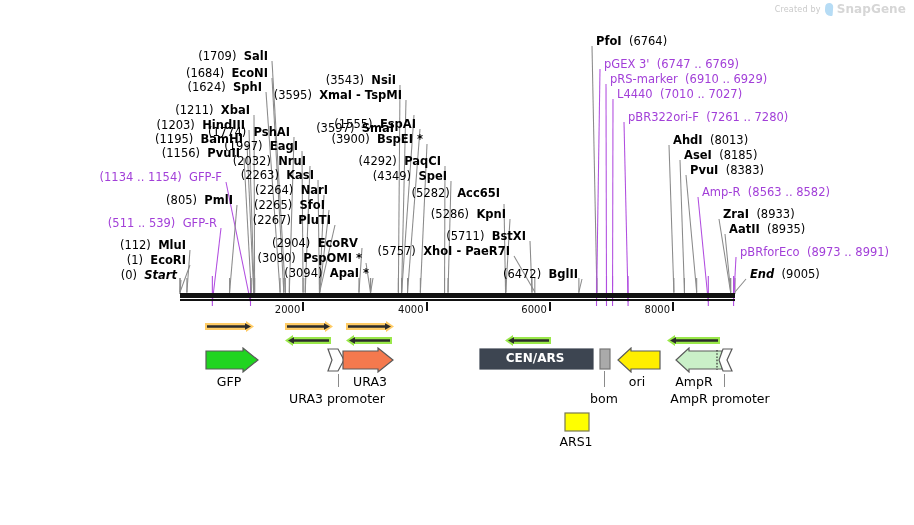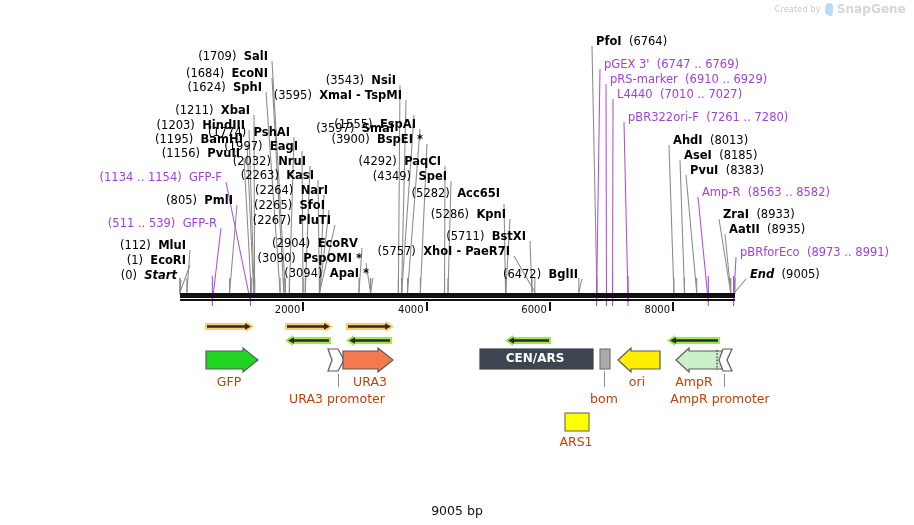--- a/index.html
+++ b/index.html
@@ -53,21 +53,21 @@
     position:absolute; top:304px; font-size:10px; color:#111; transform:translateX(-100%);
     padding-right:2px; white-space:nowrap;
   }
 
   
   .parrow { position:absolute; height:9px; }
   .parrow svg { display:block; }
 
   
   .feat-lab {
-    position:absolute; font-size:12.5px; color:#c2410c; white-space:nowrap;
+    position:absolute; font-size:12.5px; color:#000000; white-space:nowrap;
     transform:translateX(-50%);
   }
   .feat-tickline { position:absolute; width:1px; background:#8a8a8a; }
 
   
   .title {
     position:absolute; width:914px; text-align:center; font-weight:bold;
     font-size:14.5px; color:#000; letter-spacing:.2px;
   }
   .subtitle {
@@ -333,15 +333,14 @@
           <path d="M 14 2 L 5 2 L 1 13 L 5 24 L 14 24 L 9 13 Z" fill="#ffffff" stroke="#5a5a5a" stroke-width="1.2"></path>
         </svg></div>
       <div class="feat-lab" style="left: 720px; top: 391px;">AmpR promoter</div>
       <div class="feat-tickline" style="left: 724px; top: 374px; height: 13px;"></div>
       <div style="position: absolute; left: 564px; top: 412px;"><svg width="26" height="20" viewBox="0 0 26 20">
           <rect x="1" y="1" width="24" height="18" fill="#ffff00" stroke="#7a7a50" stroke-width="1.2"></rect>
         </svg></div>
       <div class="feat-lab" style="left: 576px; top: 434px;">ARS1</div>
     </div>
 
-  <div class="subtitle" style="top:503px">9005 bp</div>
 
 </div>
 
 </body></html>

